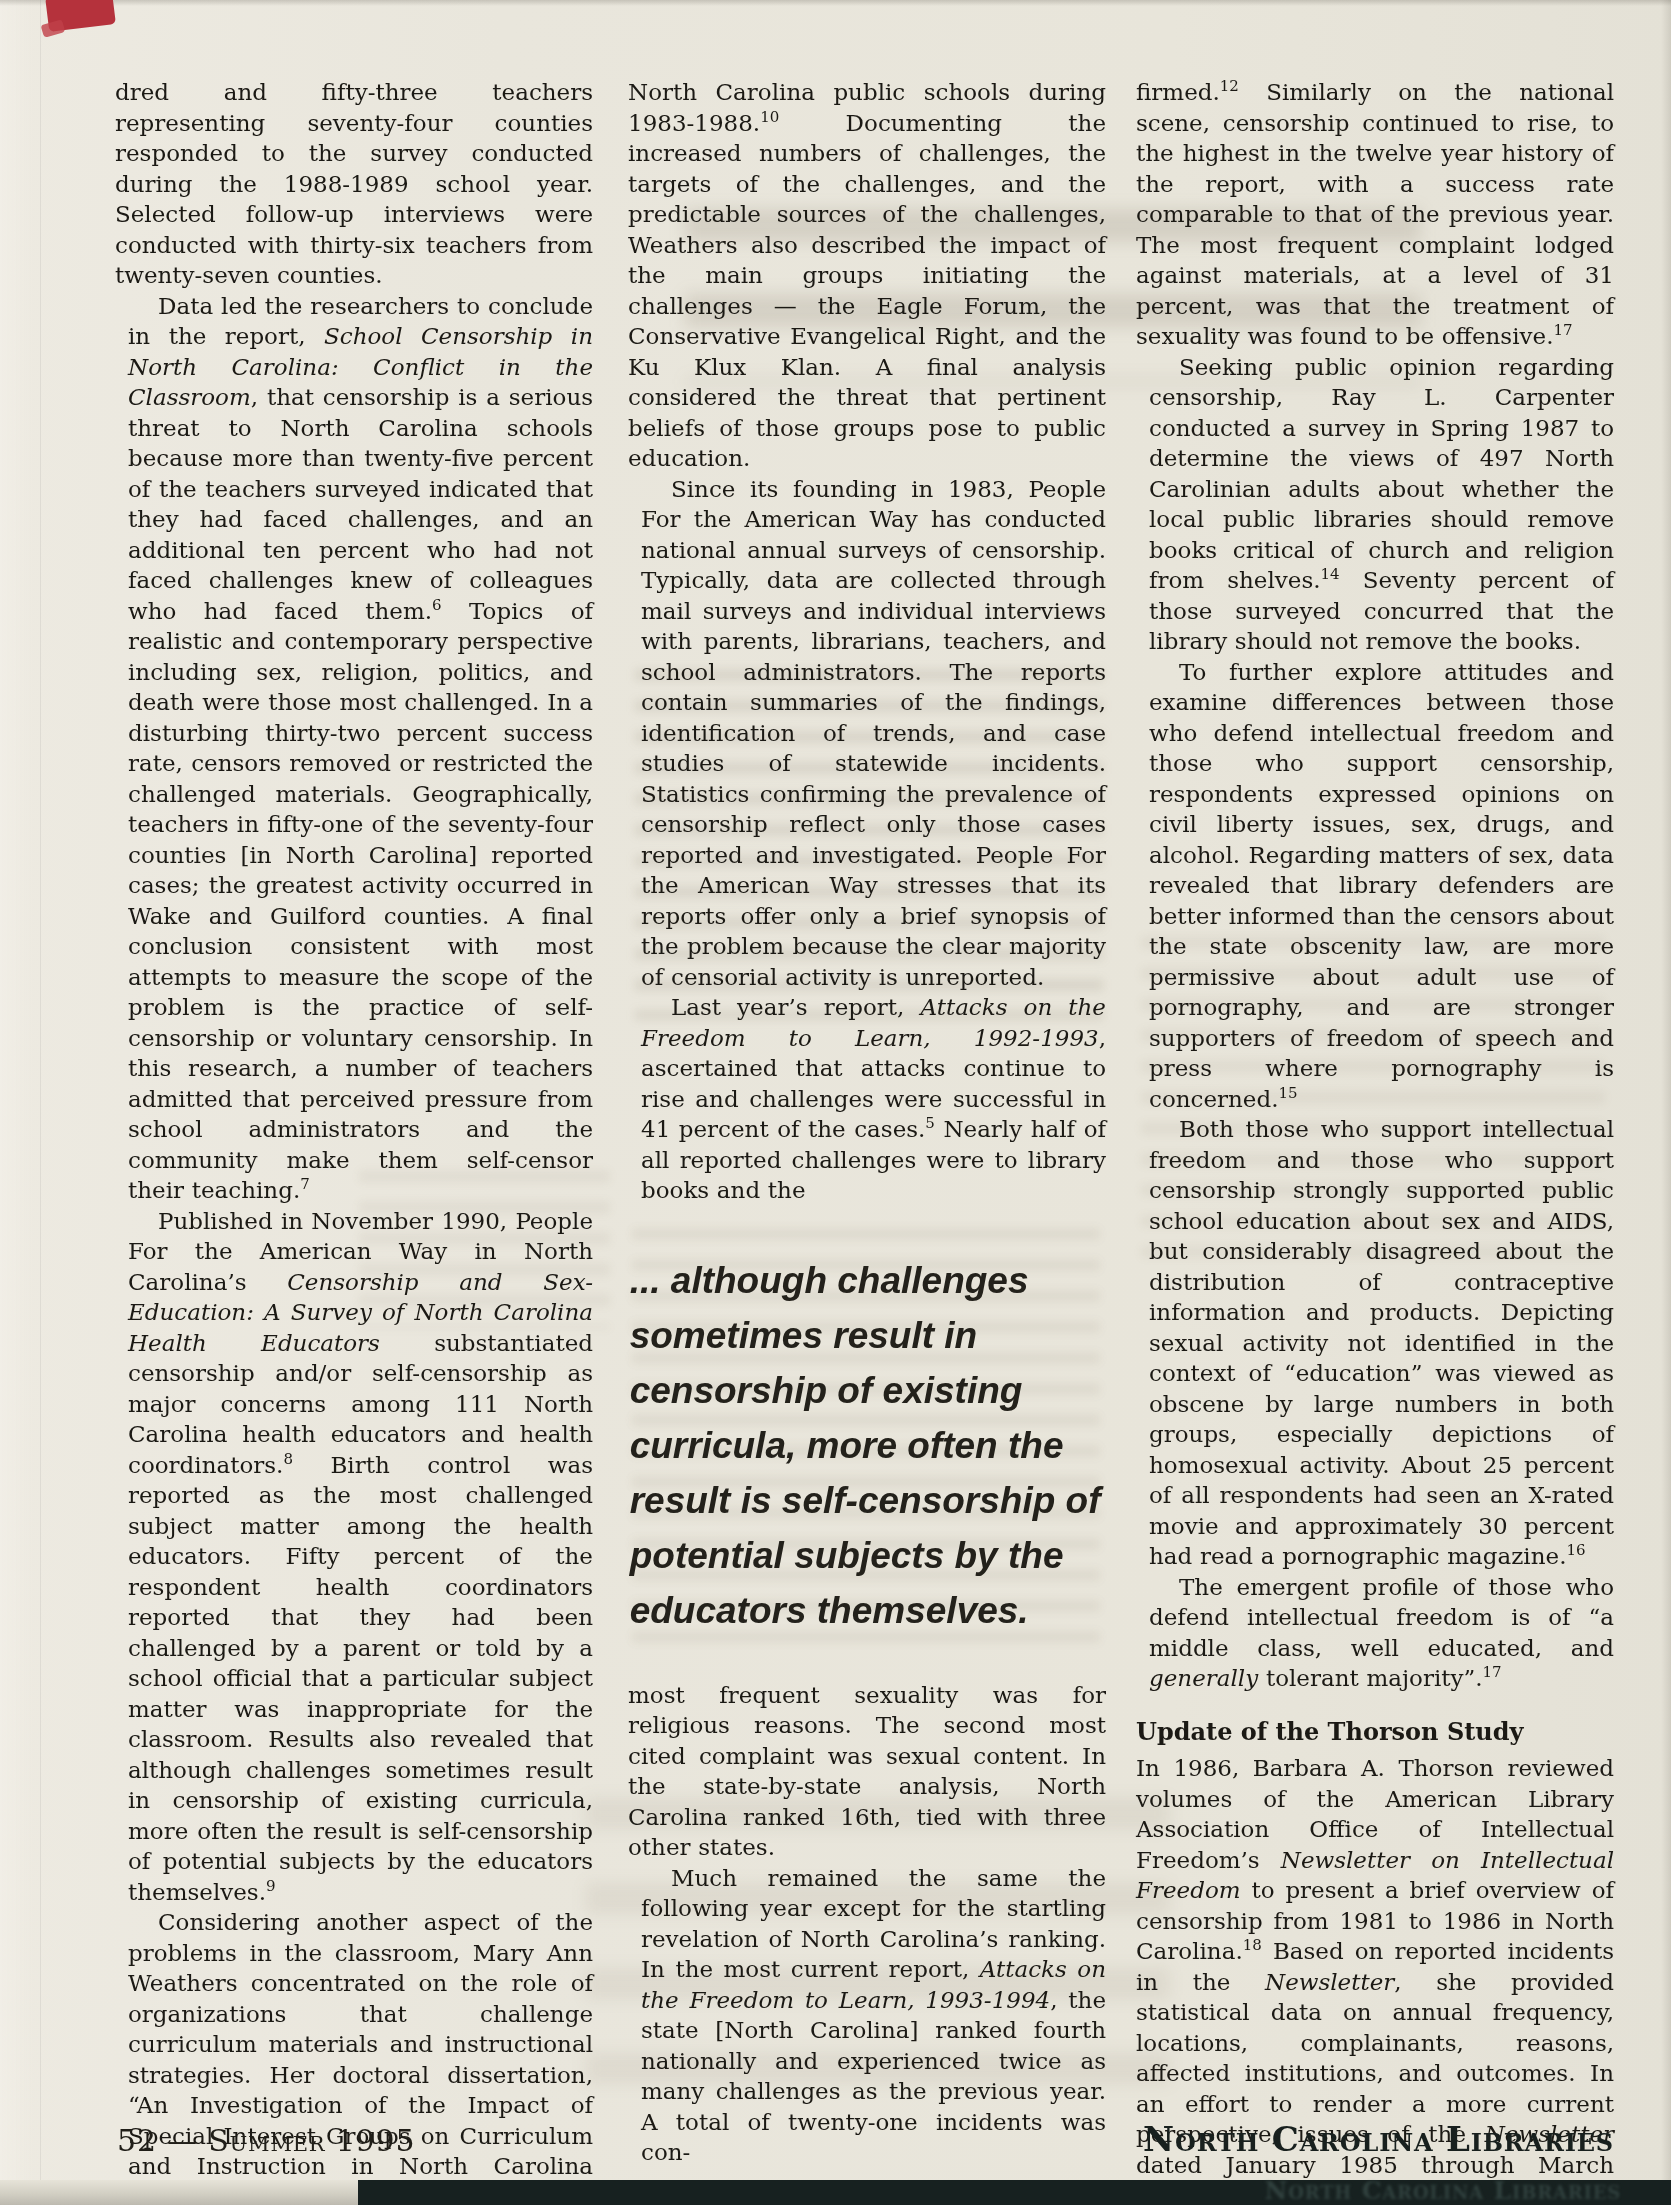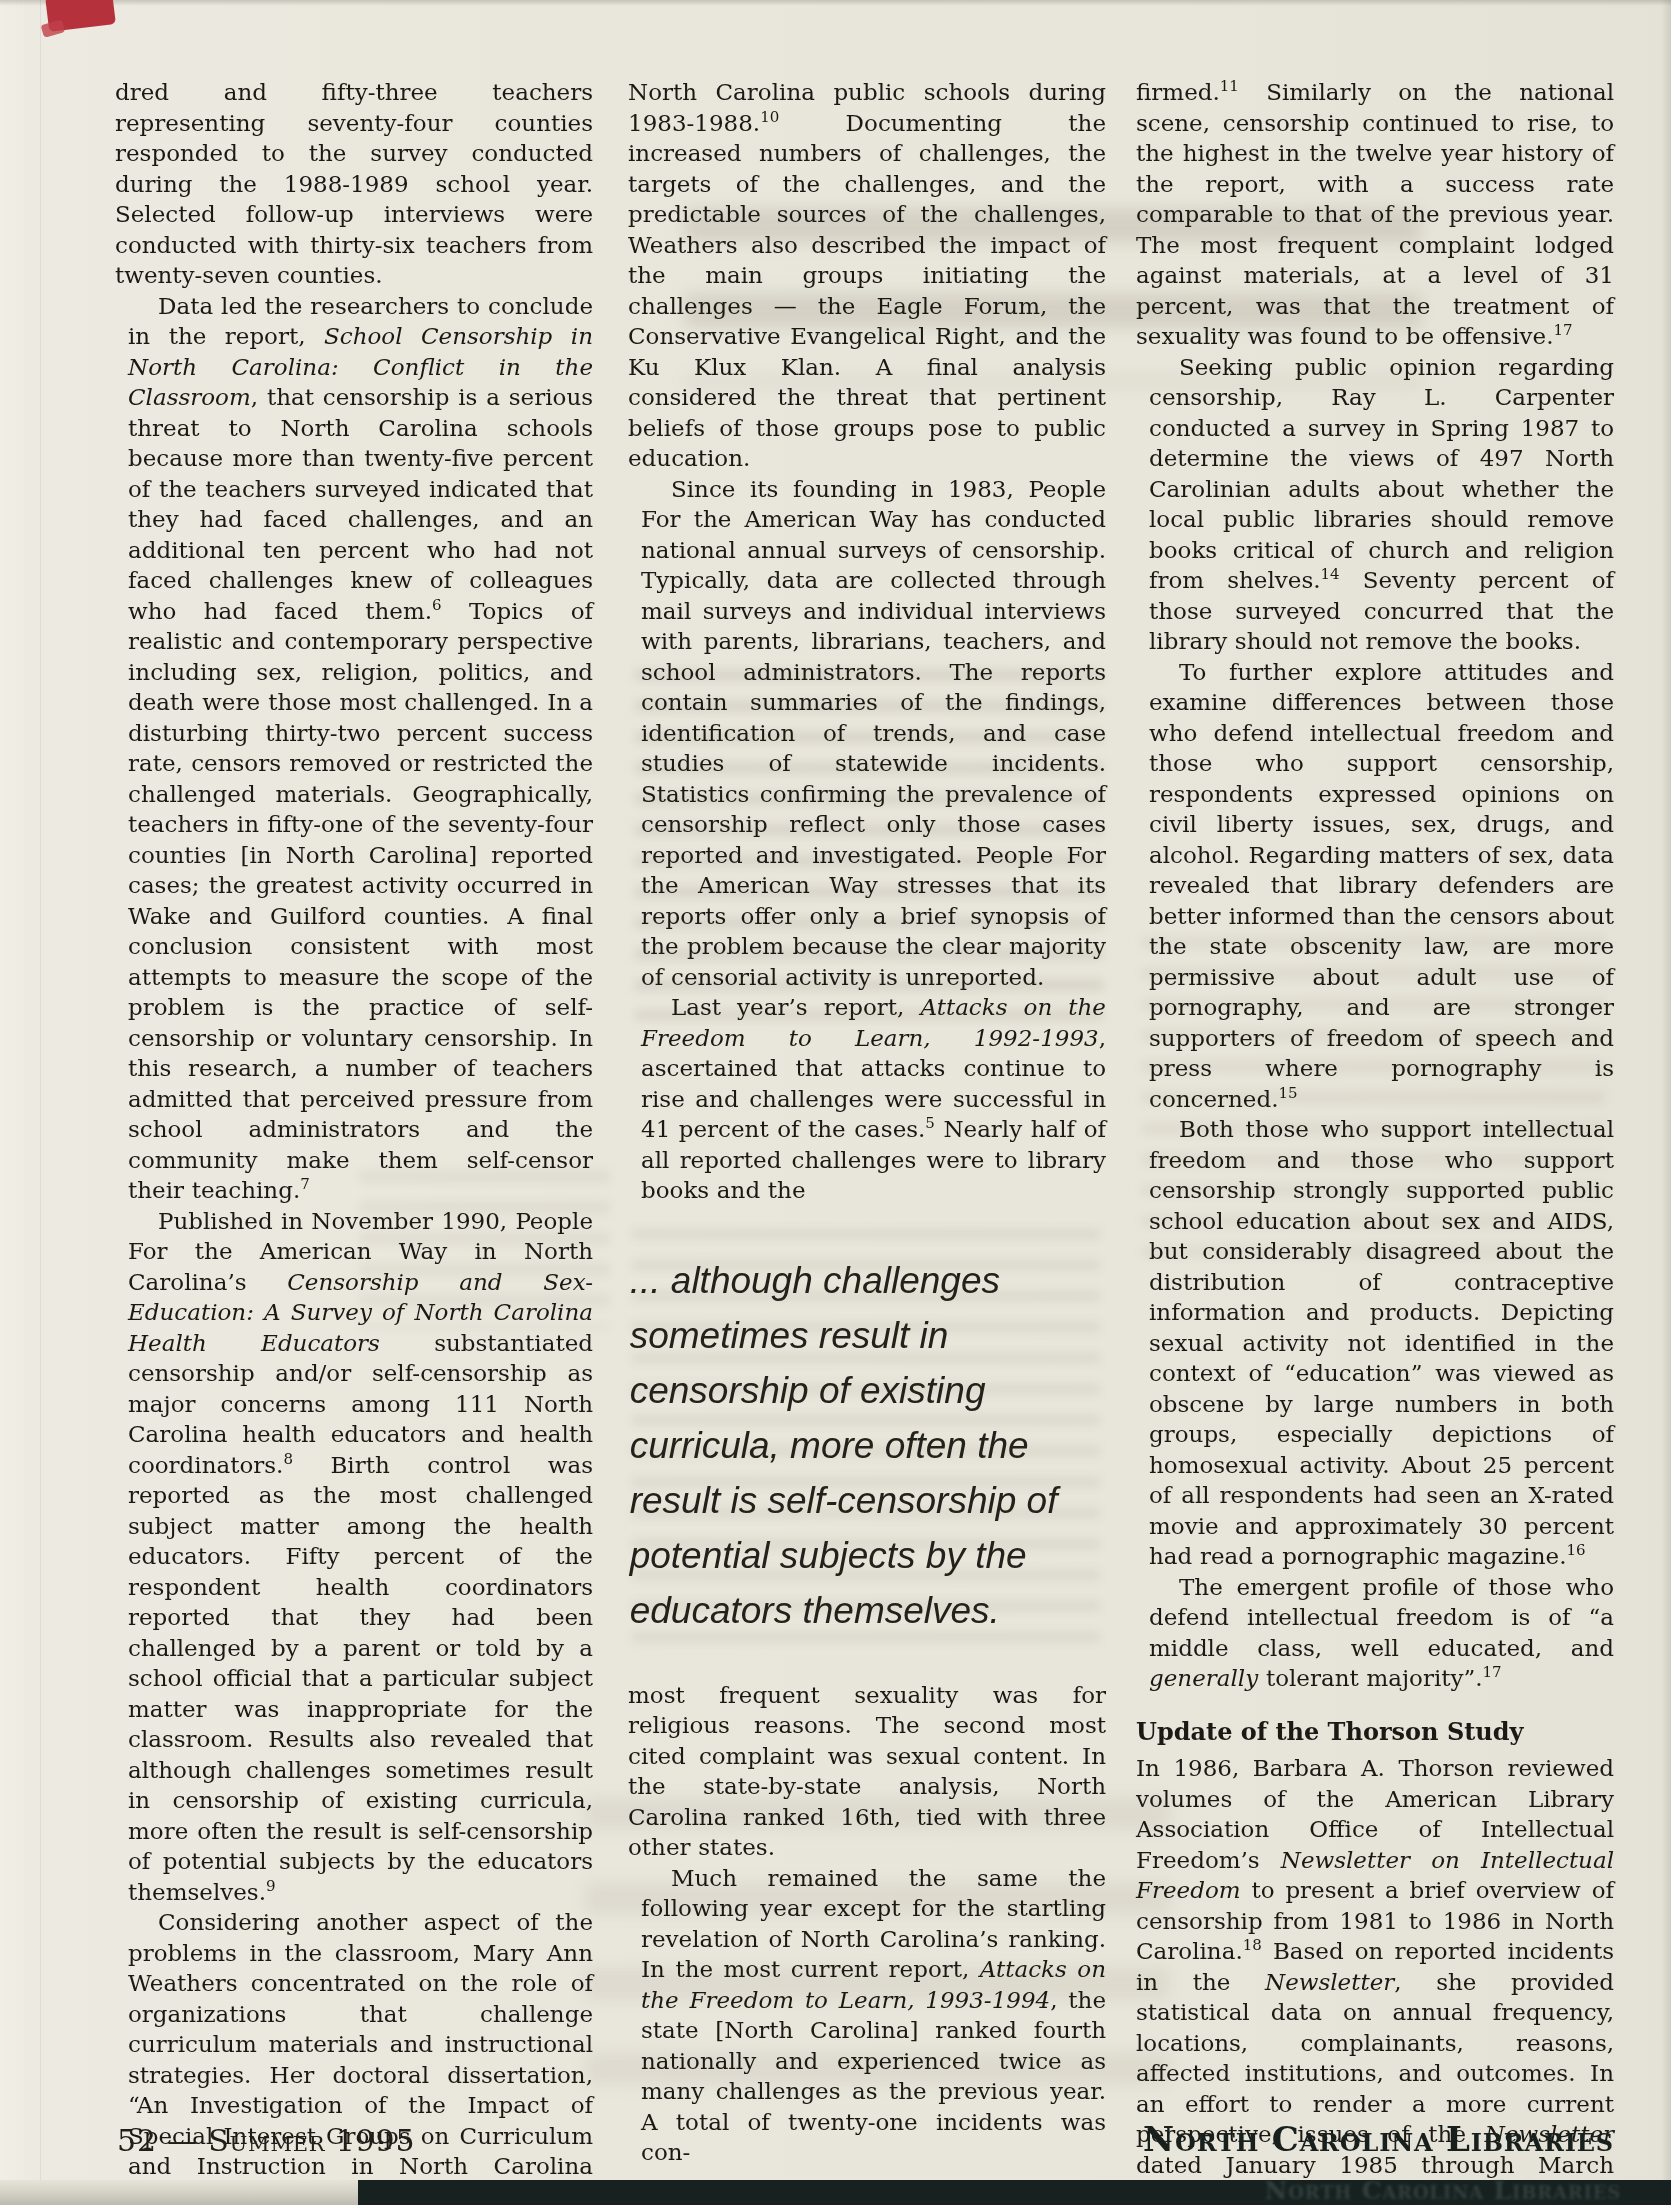--- a/index.html
+++ b/index.html
@@ -32,21 +32,21 @@
   
   .col{position:absolute;top:77px;width:478px;z-index:2;}
   .col1{left:115px}.col2{left:628px}.col3{left:1136px}
   .col p{margin:0;font-size:23px;line-height:30.5px;text-align:justify;
     hyphens:auto;-webkit-hyphens:auto;word-spacing:0.4px;}
   p.indent{text-indent:30px;margin-left:13px;}
   .it{font-style:italic;}
   sup{font-size:15px;line-height:0;vertical-align:super;}
 
   .pullquote{margin:47px 3.3px 42px 1.7px;font-family:"Liberation Sans",sans-serif;
-    font-style:italic;font-weight:400;font-size:37px;line-height:55px;color:#23211b;text-align:left;}
+    font-style:italic;font-weight:700;font-size:37px;line-height:55px;color:#23211b;text-align:left;}
 
   .heading{margin:22px 0 6.7px;font-size:24px;font-weight:bold;line-height:31px;font-family:"DejaVu Serif",serif;}
 
   .footer-left{position:absolute;left:117px;top:2123px;font-size:30px;
     font-variant:small-caps;letter-spacing:0.8px;color:#201e18;z-index:3;}
   .footer-right{position:absolute;right:57px;top:2119px;font-size:34px;font-weight:bold;
     font-variant:small-caps;letter-spacing:0.8px;color:#18201e;z-index:5;}
   .footer-right-ghost{position:absolute;right:50px;bottom:0px;font-size:25px;font-weight:bold;
     font-variant:small-caps;letter-spacing:0.8px;color:rgba(90,115,110,.38);filter:blur(1.7px);z-index:5;}
 </style>
@@ -72,21 +72,21 @@
   <div class="col col2">
     <p><span>North Carolina public schools during 1983-1988.</span><sup>10</sup><span> Documenting the increased numbers of challenges, the targets of the challenges, and the predictable sources of the challenges, Weathers also described the impact of the main groups initiating the challenges — the Eagle Forum, the Conservative Evangelical Right, and the Ku Klux Klan. A final analysis considered the threat that pertinent beliefs of those groups pose to public education.</span></p>
     <p class="indent"><span>Since its founding in 1983, People For the American Way has conducted national annual surveys of censorship. Typically, data are collected through mail surveys and individual interviews with parents, librarians, teachers, and school administrators. The reports contain summaries of the findings, identification of trends, and case studies of statewide incidents. Statistics confirming the prevalence of censorship reflect only those cases reported and investigated. People For the American Way stresses that its reports offer only a brief synopsis of the problem because the clear majority of censorial activity is unreported.</span></p>
     <p class="indent"><span>Last year’s report, </span><span class="it">Attacks on the Freedom to Learn, 1992-1993</span><span>, ascertained that attacks continue to rise and challenges were successful in 41 percent of the cases.</span><sup>5</sup><span> Nearly half of all reported challenges were to library books and the</span></p>
     <div class="pullquote">... although challenges sometimes result in censorship of existing curricula, more often the result is self-censorship of potential subjects by the educators themselves.</div>
     <p><span>most frequent sexuality was for religious reasons. The second most cited complaint was sexual content. In the state-by-state analysis, North Carolina ranked 16th, tied with three other states.</span></p>
     <p class="indent"><span>Much remained the same the following year except for the startling revelation of North Carolina’s ranking. In the most current report, </span><span class="it">Attacks on the Freedom to Learn, 1993-1994</span><span>, the state [North Carolina] ranked fourth nationally and experienced twice as many challenges as the previous year. A total of twenty-one incidents was con-</span></p>
   </div>
 
   <div class="col col3">
-    <p><span>firmed.</span><sup>11</sup><span> Similarly on the national scene, censorship continued to rise, to the highest in the twelve year history of the report, with a success rate comparable to that of the previous year. The most frequent complaint lodged against materials, at a level of 31 percent, was that the treatment of sexuality was found to be offensive.</span><sup>17</sup></p>
+    <p><span>firmed.</span><sup>12</sup><span> Similarly on the national scene, censorship continued to rise, to the highest in the twelve year history of the report, with a success rate comparable to that of the previous year. The most frequent complaint lodged against materials, at a level of 31 percent, was that the treatment of sexuality was found to be offensive.</span><sup>17</sup></p>
     <p class="indent"><span>Seeking public opinion regarding censorship, Ray L. Carpenter conducted a survey in Spring 1987 to determine the views of 497 North Carolinian adults about whether the local public libraries should remove books critical of church and religion from shelves.</span><sup>14</sup><span> Seventy percent of those surveyed concurred that the library should not remove the books.</span></p>
     <p class="indent"><span>To further explore attitudes and examine differences between those who defend intellectual freedom and those who support censorship, respondents expressed opinions on civil liberty issues, sex, drugs, and alcohol. Regarding matters of sex, data revealed that library defenders are better informed than the censors about the state obscenity law, are more permissive about adult use of pornography, and are stronger supporters of freedom of speech and press where pornography is concerned.</span><sup>15</sup></p>
     <p class="indent"><span>Both those who support intellectual freedom and those who support censorship strongly supported public school education about sex and AIDS, but considerably disagreed about the distribution of contraceptive information and products. Depicting sexual activity not identified in the context of “education” was viewed as obscene by large numbers in both groups, especially depictions of homosexual activity. About 25 percent of all respondents had seen an X-rated movie and approximately 30 percent had read a pornographic magazine.</span><sup>16</sup></p>
     <p class="indent"><span>The emergent profile of those who defend intellectual freedom is of “a middle class, well educated, and </span><span class="it">generally</span><span> tolerant majority”.</span><sup>17</sup></p>
     <h2 class="heading">Update of the Thorson Study</h2>
     <p><span>In 1986, Barbara A. Thorson reviewed volumes of the American Library Association Office of Intellectual Freedom’s </span><span class="it">Newsletter on Intellectual Freedom</span><span> to present a brief overview of censorship from 1981 to 1986 in North Carolina.</span><sup>18</sup><span> Based on reported incidents in the </span><span class="it">Newsletter</span><span>, she provided statistical data on annual frequency, locations, complainants, reasons, affected institutions, and outcomes. In an effort to render a more current perspective, issues of the </span><span class="it">Newsletter</span><span> dated January 1985 through March 1995 were studied, replicating Thorson’s</span></p>
   </div>
 
   <div class="footer-left">52 — Summer 1995</div>
   <div class="footer-right">North Carolina Libraries</div>

